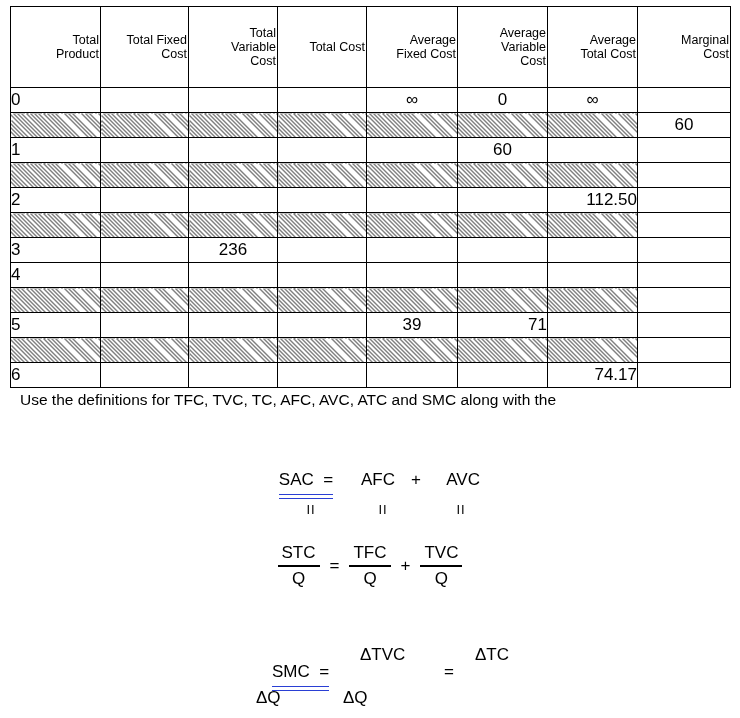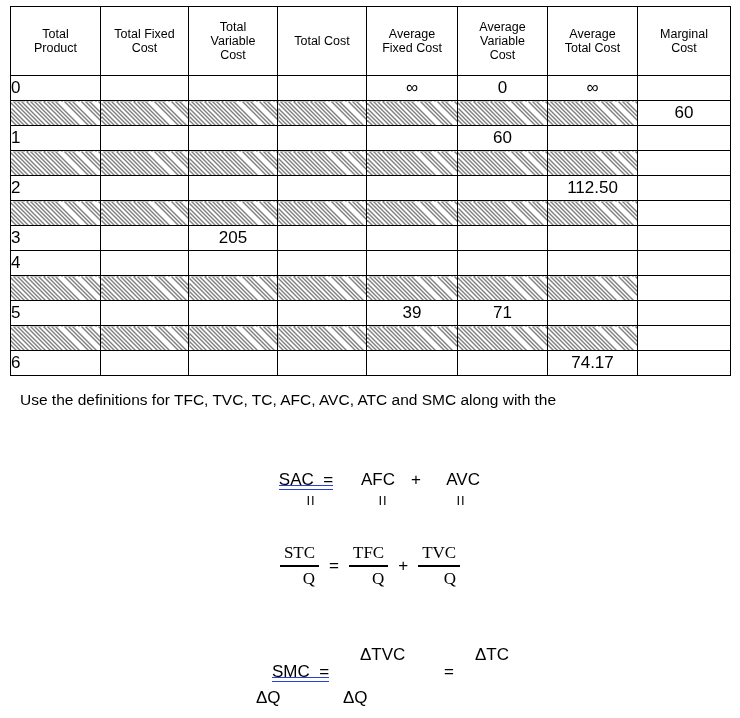--- a/index.html
+++ b/index.html
@@ -44,39 +44,39 @@
   col.c-tvc { width: 89px; }
   col.c-tc  { width: 89px; }
   col.c-afc { width: 91px; }
   col.c-avc { width: 90px; }
   col.c-atc { width: 90px; }
   col.c-mc  { width: 93px; }
 
   
   tr.header-row th {
     height: 52px;
-    text-align: center;
+    text-align: right;
     line-height: 1.12;
     font-size: 12.5px;
-    padding: 8px 1px;
+    padding: 14px 1px;
   }
 
   
   tr.product-row td {
     height: 24px;
     font-size: 17px;
     line-height: 22px;
   }
   td.cell-tp {
     text-align: left;
     padding-left: 5px;
     font-size: 17px;
   }
   td.val-center { text-align: center; }
-  td.val-left   { text-align: center; padding-left: 5px; }
+  td.val-left   { text-align: right; padding-left: 5px; }
 
   
   td.mc-open {
     border: none;
     background: #ffffff;
   }
 
   
   tr.interval-row td {
     height: 24px;
@@ -133,21 +133,21 @@
     position: relative;
   }
   .sac-term {
     display: inline-block;
     position: relative;
     text-align: center;
   }
   .blue-dunder {
     display: inline-block;
     position: relative;
-    padding-bottom: 0;
+    padding-bottom: 9px;
     white-space: pre;
   }
   .blue-dunder::after {
     content: "";
     position: absolute;
     left: 0; right: 0;
     bottom: 0px;
     height: 3px;
     border-top: 1px solid #2a3fd4;
     border-bottom: 1px solid #2a3fd4;
@@ -167,23 +167,22 @@
   
   #formula-stc {
     position: absolute;
     left: 0; top: 73px;
     width: 740px;
     text-align: center;
   }
   .frac {
     display: inline-block;
     vertical-align: middle;
-    text-align: right;
+    text-align: center;
     line-height: 1.18;
-    font-family: Liberation Serif, serif;
   }
   .frac .num { display: block; padding: 0 4px; }
   .frac .bar {
     display: block;
     height: 0;
     border-top: 2px solid #000;
     margin: 2px 0 2px 0;
   }
   .frac .den { display: block; padding: 0 4px; }
   .eqop {
@@ -363,21 +362,21 @@
         <td class="hatched"></td>
         <td class="hatched"></td>
         <td class="hatched"></td>
         <td class="hatched"></td>
         <td class="mc-box val-center"></td>
       </tr>
 
       <tr class="product-row">
         <td class="cell-tp">3</td>
         <td class="val-center"></td>
-        <td class="val-center">205</td>
+        <td class="val-center">236</td>
         <td class="val-center"></td>
         <td class="val-center"></td>
         <td class="val-center"></td>
         <td class="val-center"></td>
         <td class="mc-open"></td>
       </tr>
 
 
       <tr class="product-row">
         <td class="cell-tp">4</td>

